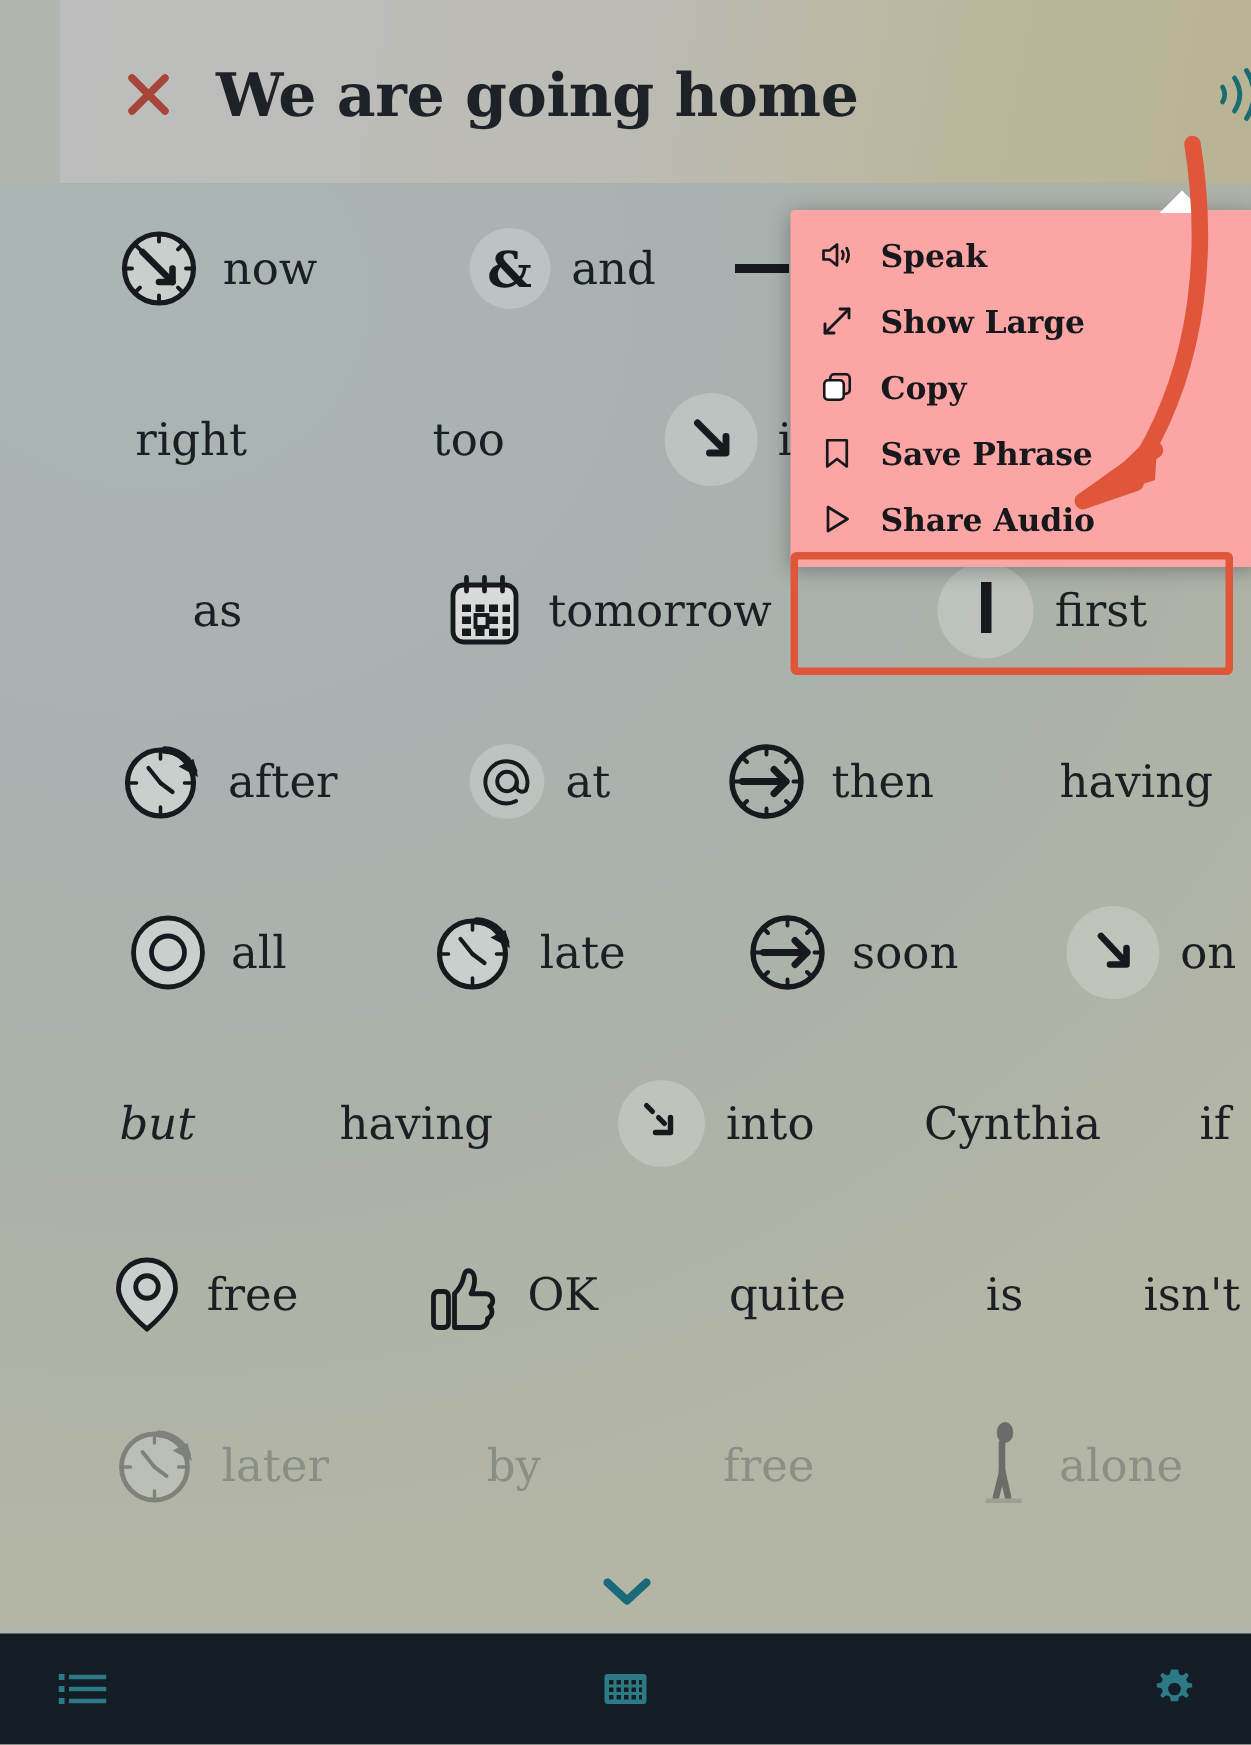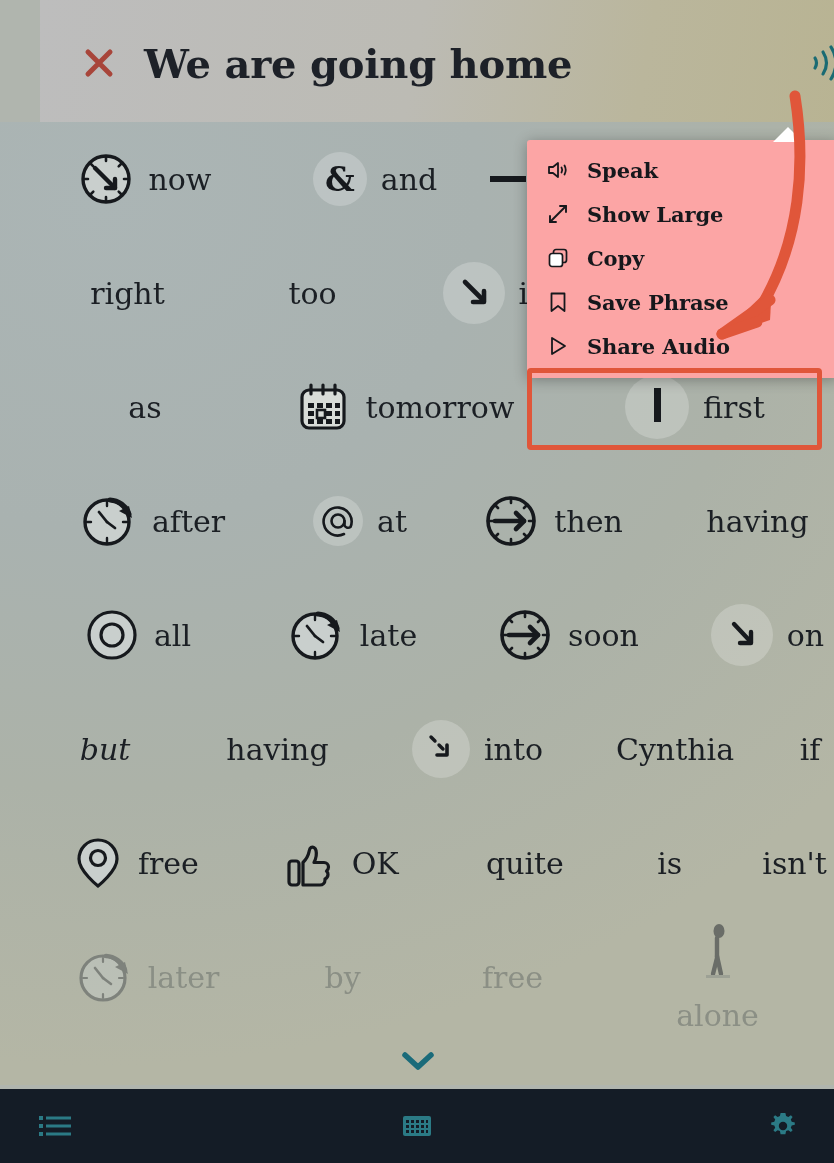--- a/index.html
+++ b/index.html
@@ -401,21 +401,21 @@
           </svg>
         </span>
         <span class="lbl">later</span>
       </div>
       <div class="cell" style="width:165px;">
         <span class="lbl">by</span>
       </div>
       <div class="cell" style="width:175px;">
         <span class="lbl">free</span>
       </div>
-      <div class="cell" style="width:235px;flex-direction:column;">
+      <div class="cell" style="width:235px;">
         <span class="ic">
           <svg width="46" height="62" viewBox="0 0 46 62" opacity="0.75">
             <ellipse cx="24" cy="9" rx="5.5" ry="7" fill="#2b3034"></ellipse>
             <path d="M22 16 L22 36 L18 52" stroke="#2b3034" stroke-width="4.4" fill="none" stroke-linecap="round"></path>
             <path d="M22 34 L26 52" stroke="#2b3034" stroke-width="4.4" fill="none" stroke-linecap="round"></path>
             <rect x="11" y="53" width="24" height="3" fill="#8a8f88"></rect>
           </svg>
         </span>
         <span class="lbl">alone</span>
       </div>

